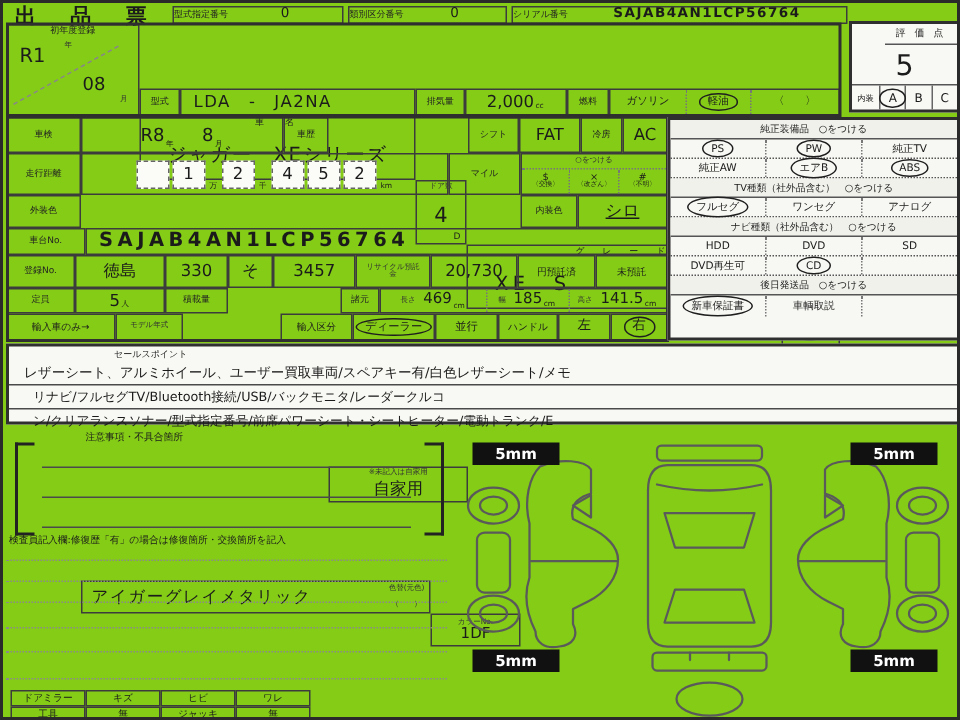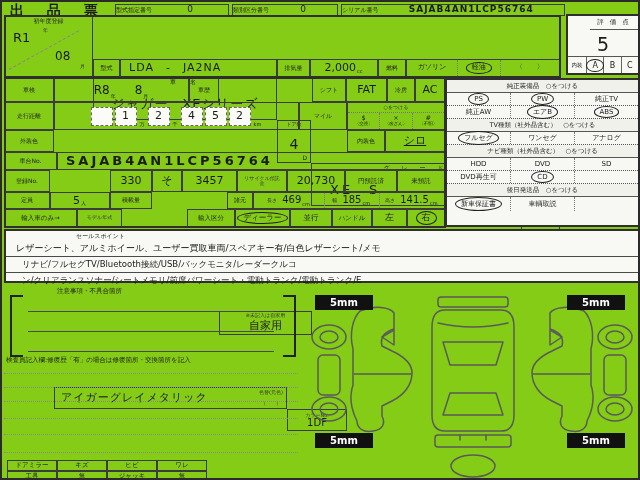--- a/index.html
+++ b/index.html
@@ -174,20 +174,21 @@
     <span class="lb5" style="padding-top:1px;">カラーNo.</span>
     <span class="v10">1DF</span>
   </div>
   <div class="c lb" style="left:345px;top:128px;width:38px;height:22px;padding:0 6px;">内装色</div>
   <div class="c v11" style="left:383px;top:128px;width:60px;height:22px;text-decoration:underline;">シロ</div>
 
   <div class="c lb" style="left:2px;top:150px;width:53px;height:18px;">車台No.</div>
   <div class="c" style="left:55px;top:150px;width:388px;height:18px;justify-content:flex-start;font-size:13px;font-weight:bold;letter-spacing:3px;padding-left:8px;">SAJAB4AN1LCP56764</div>
 
   <div class="c lb" style="left:2px;top:168px;width:46px;height:22px;">登録No.</div>
+  <div class="c v11" style="left:48px;top:168px;width:60px;height:22px;">徳島</div>
   <div class="c v11" style="left:108px;top:168px;width:42px;height:22px;">330</div>
   <div class="c v11" style="left:150px;top:168px;width:30px;height:22px;">そ</div>
   <div class="c v11" style="left:180px;top:168px;width:55px;height:22px;">3457</div>
   <div class="c lb5" style="left:235px;top:168px;width:50px;height:22px;padding:0 6px;">リサイクル預託金</div>
   <div class="c v11" style="left:285px;top:168px;width:58px;height:22px;">20,730</div>
   <div class="c" style="left:343px;top:168px;width:52px;height:22px;font-size:6.5px;">円預託済</div>
   <div class="c" style="left:395px;top:168px;width:48px;height:22px;font-size:6.5px;">未預託</div>
 
   <div class="c lb" style="left:2px;top:190px;width:46px;height:17px;">定員</div>
   <div class="c" style="left:48px;top:190px;width:60px;height:17px;">
@@ -269,21 +270,21 @@
         </div>
       <div>車輌取説</div>
       <div></div>
     </div>
   </div>
 
   <div class="abs rel" style="left:2px;top:227px;width:636px;height:54px;border:2px solid #2f2f2f;box-sizing:border-box;background:#f8f8f4;">
     <div style="font-size:6px;padding:1px 0 0 70px;">セールスポイント</div>
     <div class="saleline" style="padding-left:10px;font-size:9px;">レザーシート、アルミホイール、ユーザー買取車両/スペアキー有/白色レザーシート/メモ</div>
     <div class="saleline" style="padding-left:16px;">リナビ/フルセグTV/Bluetooth接続/USB/バックモニタ/レーダークルコ</div>
-    <div class="saleline" style="padding-left:16px;border-bottom:none;">ン/クリアランスソナー/シートメモリ/前席パワーシート・電動トランク/電動トランク/E</div>
+    <div class="saleline" style="padding-left:16px;border-bottom:none;">ン/クリアランスソナー/型式指定番号/前席パワーシート・シートヒーター/電動トランク/E</div>
   </div>
 
   <div class="abs" style="left:55px;top:285px;font-size:6.5px;">注意事項・不具合箇所</div>
   <div class="abs" style="left:8px;top:293px;width:11px;height:58px;border-left:2px solid #222;border-top:2px solid #222;border-bottom:2px solid #222;"></div>
   <div class="abs" style="left:281px;top:293px;width:11px;height:58px;border-right:2px solid #222;border-top:2px solid #222;border-bottom:2px solid #222;"></div>
   <div class="solline" style="left:26px;top:309px;width:246px;"></div>
   <div class="solline" style="left:26px;top:329px;width:246px;"></div>
   <div class="solline" style="left:26px;top:349px;width:246px;"></div>
 
   <div class="abs" style="left:4px;top:354px;font-size:6.5px;">検査員記入欄:修復歴「有」の場合は修復箇所・交換箇所を記入</div>

